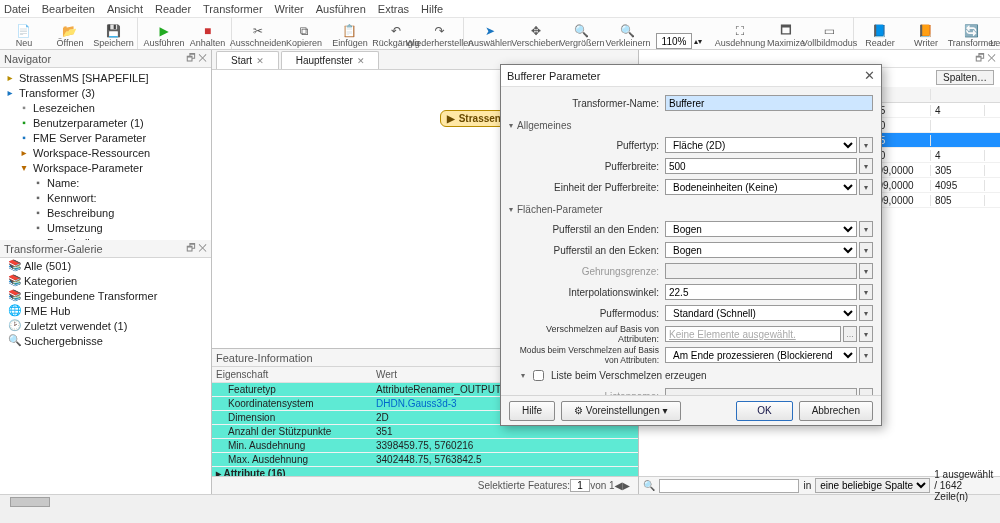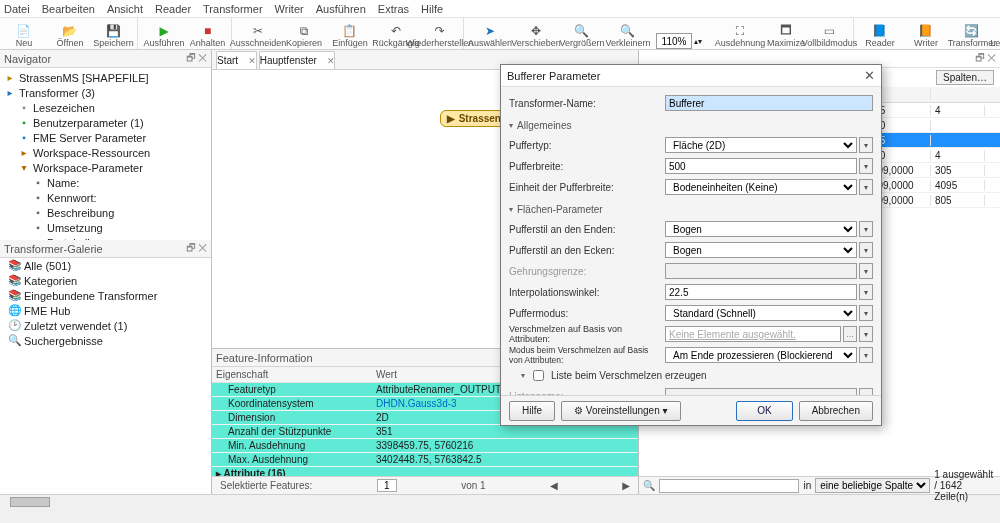--- a/index.html
+++ b/index.html
@@ -23,21 +23,21 @@
 .tree{padding:2px 0}
 .tree .row{display:flex;align-items:center;height:15px;padding-left:4px;white-space:nowrap}
 .tree .row .ic{width:12px;height:12px;margin-right:3px;display:inline-flex;align-items:center;justify-content:center;font-size:10px}
 .tree .ind1{padding-left:18px}.tree .ind2{padding-left:32px}
 .gal-body{flex:1;background:#fff;overflow:auto}
 .gal-body .row{display:flex;align-items:center;height:15px;padding-left:8px}
 .gal-body .ic{width:12px;margin-right:4px;color:#1a76c2}
 
 .centercol{flex:1;display:flex;flex-direction:column;position:relative}
 .tabs{height:20px;background:#f5f5f5;border-bottom:1px solid #d0d0d0;display:flex;align-items:flex-end;padding-left:4px}
-.tab{height:18px;padding:0 0;border:1px solid #c8c8c8;border-bottom:none;background:#fff;margin-right:2px;font-size:10px;display:flex;align-items:center;gap:10px;border-radius:2px 2px 0 0}
+.tab{height:18px;padding:0 14px;border:1px solid #c8c8c8;border-bottom:none;background:#fff;margin-right:2px;font-size:10px;display:flex;align-items:center;gap:4px;border-radius:2px 2px 0 0}
 .tab .x{color:#888;font-size:9px}
 .canvas{flex:0 0 278px;background:#fff;position:relative;overflow:hidden}
 
 .node{position:absolute;border-radius:6px;font-size:10px}
 .reader{background:#ffe8a6;border:1px solid #b88c00;padding:2px 6px;display:flex;align-items:center;gap:4px;font-weight:bold;color:#6a4a00}
 .trans{background:#c9e2ff;border:1px solid #5a94d6;width:110px}
 .trans.buf{background:#a9cdf5;border:1px solid #3a7ec8}
 .trans .th{padding:2px 4px;font-weight:bold;color:#2a4a6a;display:flex;align-items:center;justify-content:space-between;white-space:nowrap}
 .trans .th .cog{font-size:9px;color:#666}
 .trans .port{margin:1px 4px 2px 4px;background:#fff;border:1px solid #8faac4;border-radius:8px;padding:0 6px;font-size:9px;color:#444;display:flex;align-items:center;gap:3px;height:12px}
@@ -46,21 +46,21 @@
 svg.wires{position:absolute;left:0;top:0;width:100%;height:100%;pointer-events:none}
 
 .fi{border-top:1px solid #c0c0c0;display:flex;flex-direction:column;flex:1;min-height:0}
 .fi-grid{background:#5eead4;flex:1;overflow:auto;font-size:10px}
 .fi-grid .hrow{display:flex;background:#f5f5f5;border-bottom:1px solid #e0e0e0;height:16px;align-items:center}
 .fi-grid .hrow div{padding:0 4px;font-weight:normal;color:#555}
 .fi-grid .drow{display:flex;height:14px;align-items:center;border-bottom:1px solid #f2f2f2}
 .fi-grid .c1{width:160px;padding-left:16px}.fi-grid .c2{flex:1;padding-left:4px}
 .fi-grid .bold .c1{font-weight:bold;padding-left:4px}
 .fi-grid .link{color:#0066cc;}
-.fi-foot{height:18px;border-top:1px solid #d0d0d0;background:#f5f5f5;display:flex;align-items:center;justify-content:space-between;padding:0 8px;gap:0;font-size:10px;color:#555}
+.fi-foot{height:18px;border-top:1px solid #d0d0d0;background:#f5f5f5;display:flex;align-items:center;justify-content:flex-end;padding:0 8px;gap:0;font-size:10px;color:#555}
 .fi-foot input{width:20px;height:13px;font-size:10px;text-align:center;border:1px solid #aaa}
 
 .rightcol{width:362px;display:flex;flex-direction:column;border-left:1px solid #c0c0c0;background:#fff}
 .rc-top{flex:1}
 .rc-toolbar{height:18px;border-bottom:1px solid #e0e0e0;display:flex;align-items:center;padding:0 4px;justify-content:flex-end;color:#888;font-size:10px}
 .rc-grid{font-size:10px}
 .rc-grid .gh{display:flex;background:#f5f5f5;border-bottom:1px solid #d9d9d9;height:16px;align-items:center;font-weight:bold;color:#333}
 .rc-grid .gc{border-right:1px solid #e2e2e2;padding:0 4px;overflow:hidden;white-space:nowrap}
 .rc-grid .r{display:flex;height:15px;align-items:center;border-bottom:1px solid #f0f0f0}
 .rc-grid .r.sel{background:#1e90ff;color:#fff}
@@ -70,21 +70,21 @@
 .colbtn{border:1px solid #aaa;background:#f3f3f3;padding:1px 6px;font-size:10px;margin-left:auto}
 .rc-foot{height:18px;border-top:1px solid #d0d0d0;display:flex;align-items:center;padding:0 4px;gap:4px;font-size:10px;background:#f5f5f5}
 .rc-foot input.q{flex:1;height:14px;border:1px solid #aaa;font-size:10px;padding:0 3px}
 .rc-foot select{height:15px;font-size:10px;border:1px solid #aaa}
 
 .dialog{position:absolute;left:500px;top:64px;width:382px;height:362px;background:#f4f4f4;border:1px solid #7a7a7a;box-shadow:3px 3px 10px rgba(0,0,0,.3);display:flex;flex-direction:column}
 .dlg-title{height:22px;background:#fff;display:flex;align-items:center;padding:0 6px;font-size:11px;border-bottom:1px solid #e0e0e0;justify-content:space-between}
 .dlg-title .x{font-size:13px;color:#555}
 .dlg-body{flex:1;overflow:auto;padding:6px 8px;font-size:10px;color:#333}
 .frow{display:flex;align-items:center;height:20px;margin-bottom:1px}
-.frow label{width:156px;text-align:left;padding-right:14px;color:#333}
+.frow label{width:156px;text-align:right;padding-right:6px;color:#333}
 .frow .fld{flex:1;display:flex;gap:2px}
 .frow input[type=text],.frow select{flex:1;height:16px;border:1px solid #9a9a9a;font-size:10px;padding:0 3px;background:#fff}
 .frow .dd{width:14px;height:16px;border:1px solid #9a9a9a;background:#f0f0f0;display:flex;align-items:center;justify-content:center;font-size:8px;color:#555}
 .frow.dis input,.frow.dis select{background:#f0f0f0;color:#999}
 .frow.dis label{color:#999}
 .ghdr{display:flex;align-items:center;height:16px;font-size:10px;color:#555;margin:4px 0 2px 0}
 .ghdr::before{content:"▾";font-size:8px;margin-right:4px;color:#666}
 .dlg-foot{height:30px;border-top:1px solid #d5d5d5;display:flex;align-items:center;padding:0 8px;gap:6px}
 .dlg-foot .spacer{flex:1}
 .btn{height:20px;padding:0 12px;border:1px solid #8a8a8a;background:linear-gradient(#fdfdfd,#e6e6e6);font-size:10px;border-radius:2px;display:flex;align-items:center}

